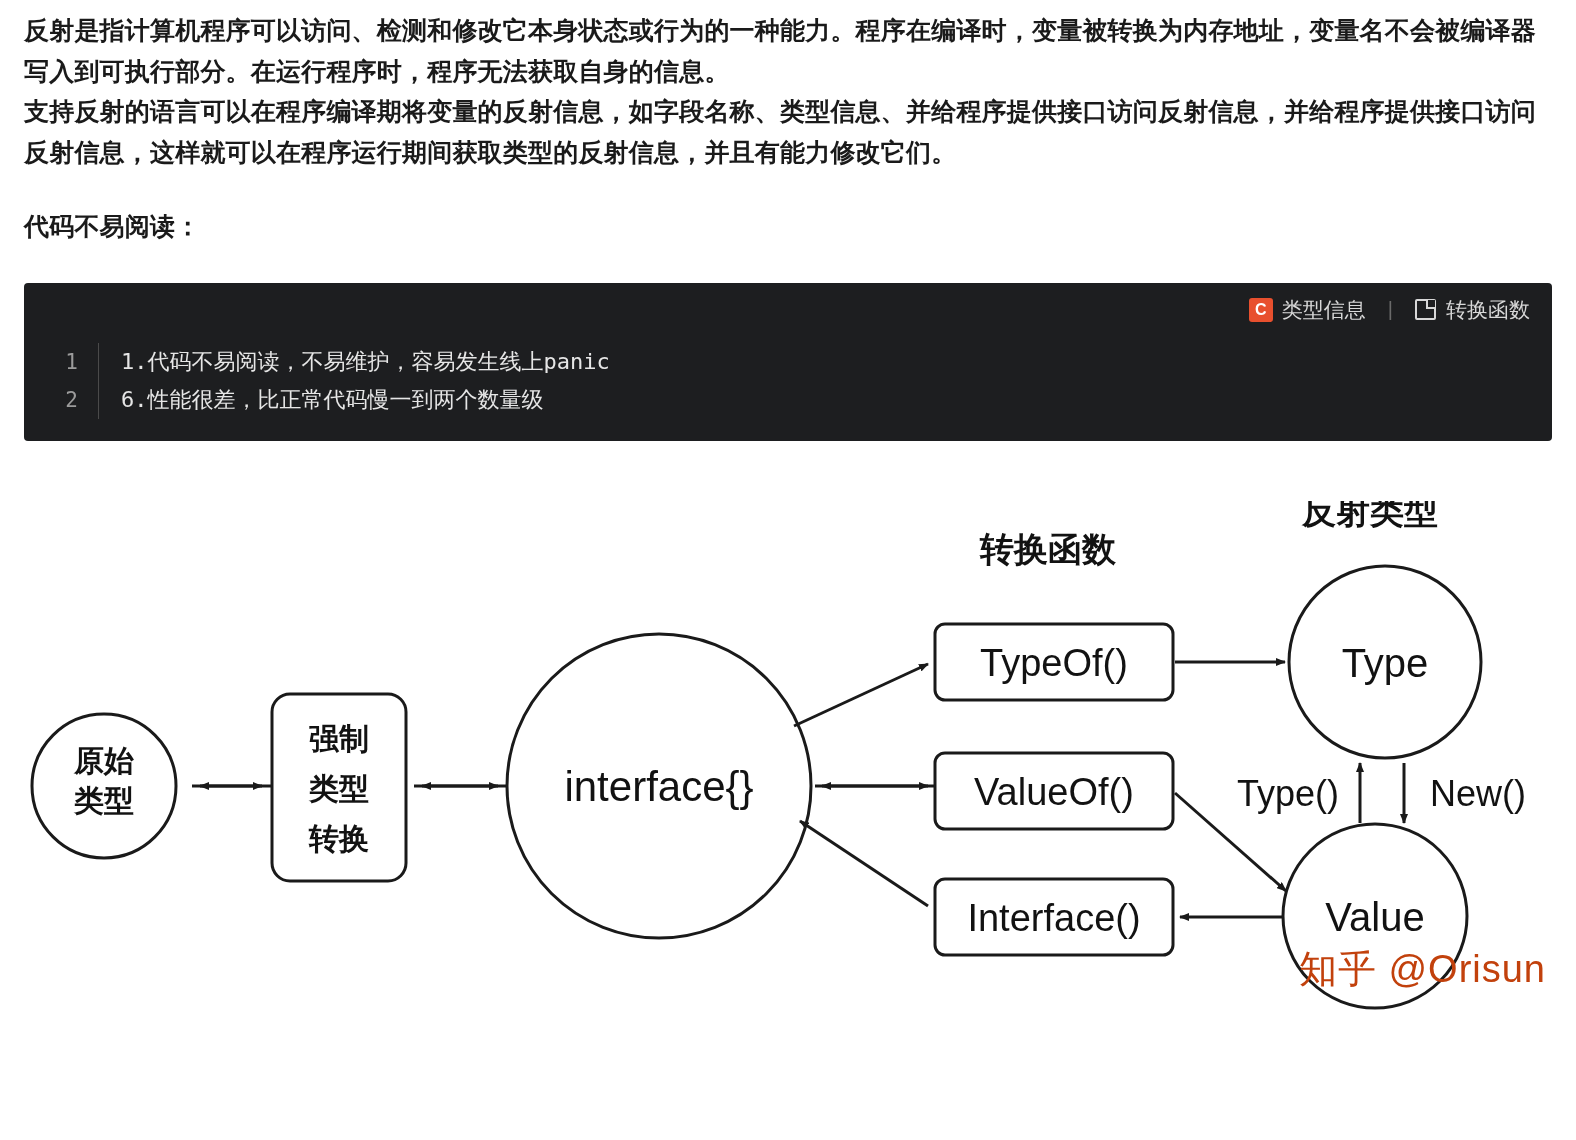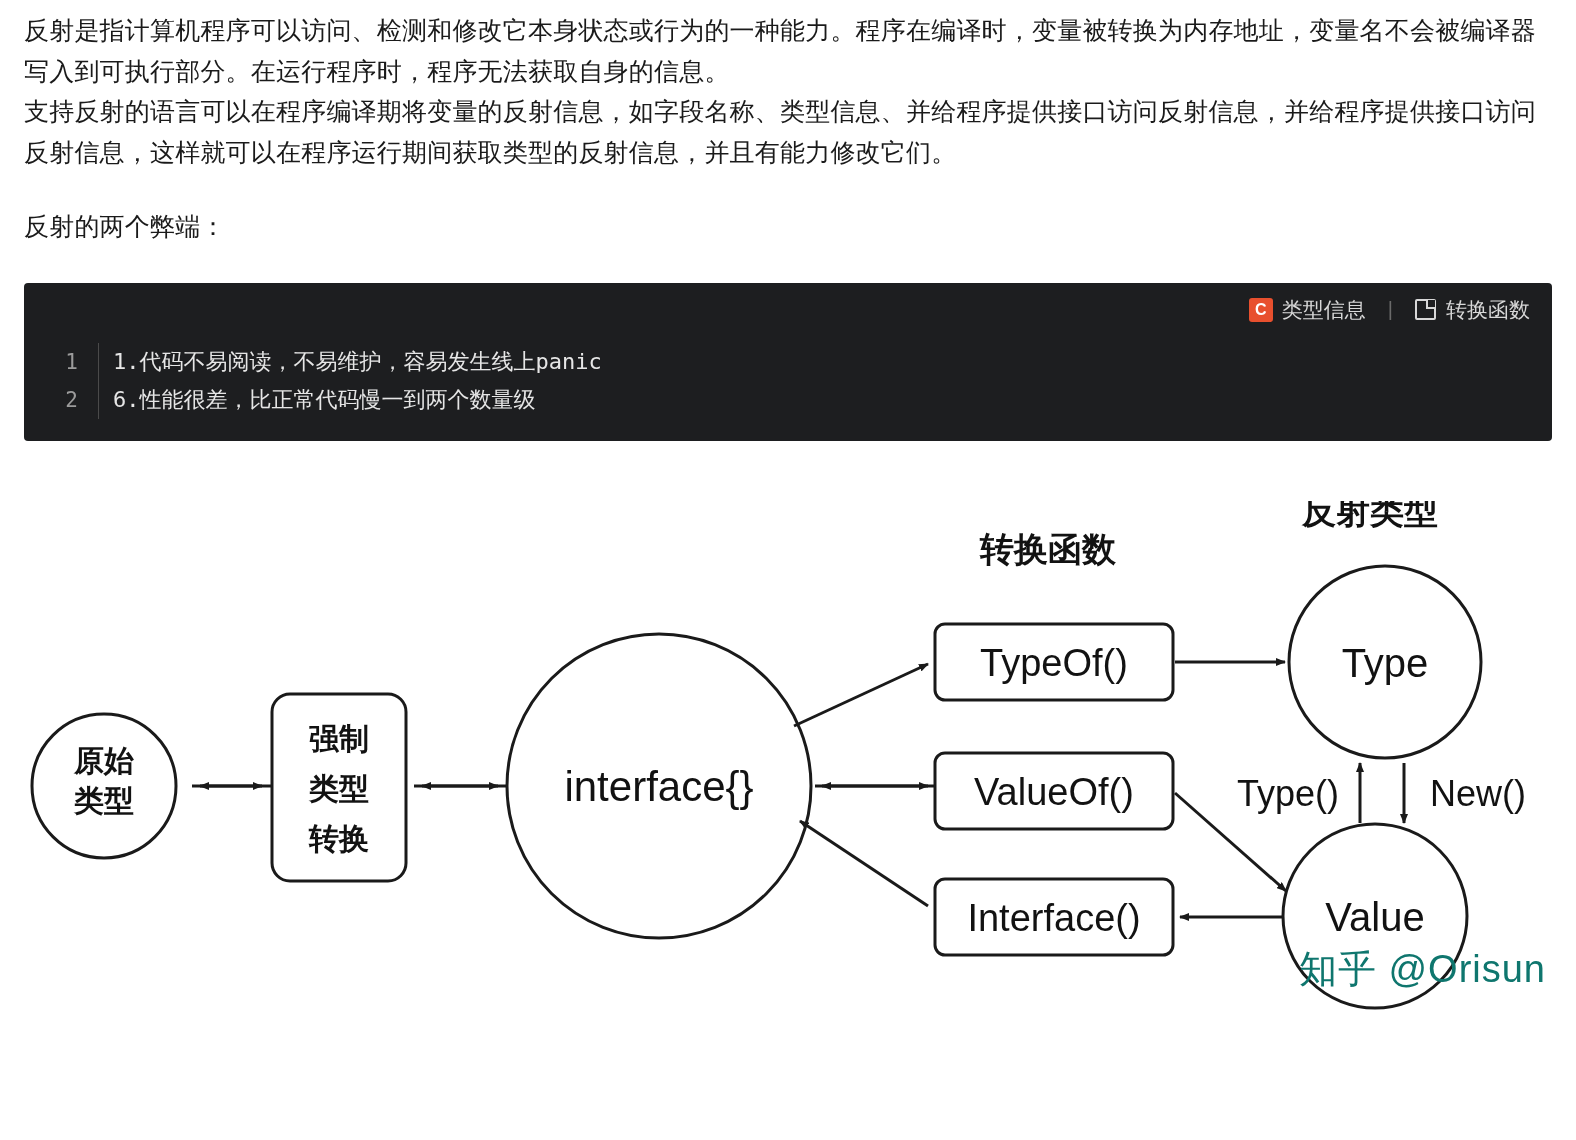--- a/index.html
+++ b/index.html
@@ -21,20 +21,21 @@
     box-sizing: border-box;
     padding: 0;
   }
   .para {
     font-size: 25px;
     line-height: 1.62;
     color: #1a1a1a;
     margin: 0;
     padding: 0 24px 0 24px;
     letter-spacing: 0.2px;
+    font-weight: bold;
   }
   .para.first { padding-top: 10px; }
   .para.second { padding-top: 0px; }
   .spacer-1 { height: 34px; }
   .para.third { padding-top: 0; }
   .spacer-2 { height: 36px; }
 
   
   .code-block {
     margin: 0 24px;
@@ -109,52 +110,52 @@
     width: 74px;
     text-align: right;
     color: #9b9b9b;
     padding-right: 20px;
     box-sizing: border-box;
     user-select: none;
     font-size: 21px;
   }
   .code-text {
     border-left: 1px solid #4a4a4a;
-    padding-left: 14px;
+    padding-left: 22px;
     white-space: pre;
   }
 
   
   .diagram-wrap {
     position: relative;
     margin-top: 18px;
     width: 1576px;
     height: 590px;
   }
   .diagram-wrap svg { display: block; }
   .watermark {
     position: absolute;
     right: 30px;
     bottom: 96px;
     font-size: 38px;
-    color: #0f766e;
+    color: #c2410c;
     letter-spacing: 1px;
     font-family: "Liberation Sans", sans-serif;
     white-space: nowrap;
   }
 </style>
 </head>
 <body>
 
 <div class="page">
 
   <p class="para first">反射是指计算机程序可以访问、检测和修改它本身状态或行为的一种能力。程序在编译时，变量被转换为内存地址，变量名不会被编译器写入到可执行部分。在运行程序时，程序无法获取自身的信息。</p>
   <p class="para second">支持反射的语言可以在程序编译期将变量的反射信息，如字段名称、类型信息、并给程序提供接口访问反射信息，并给程序提供接口访问反射信息，这样就可以在程序运行期间获取类型的反射信息，并且有能力修改它们。</p>
   <div class="spacer-1"></div>
-  <p class="para third">反射的两个弊端：</p>
+  <p class="para third">代码不易阅读：</p>
   <div class="spacer-2"></div>
 
   <div class="code-block">
     <div class="code-toolbar">
       <div class="tool-group">
         <span class="run-badge">C</span>
         <span>类型信息</span>
       </div>
       <span class="tool-sep">|</span>
       <div class="tool-group">

